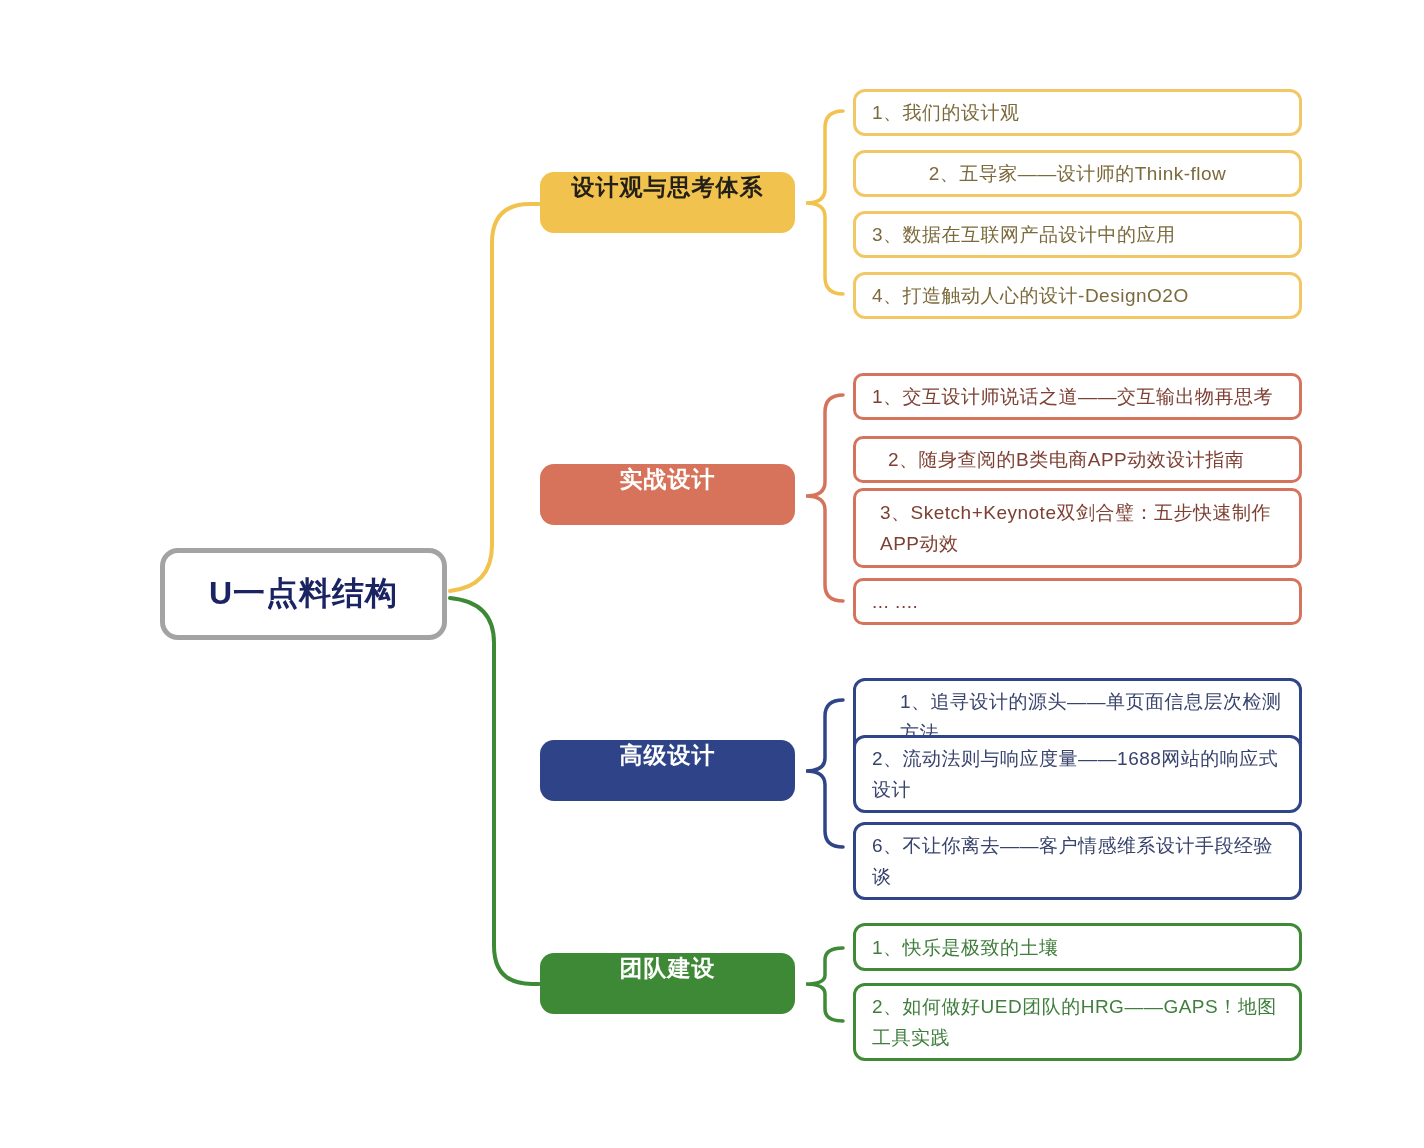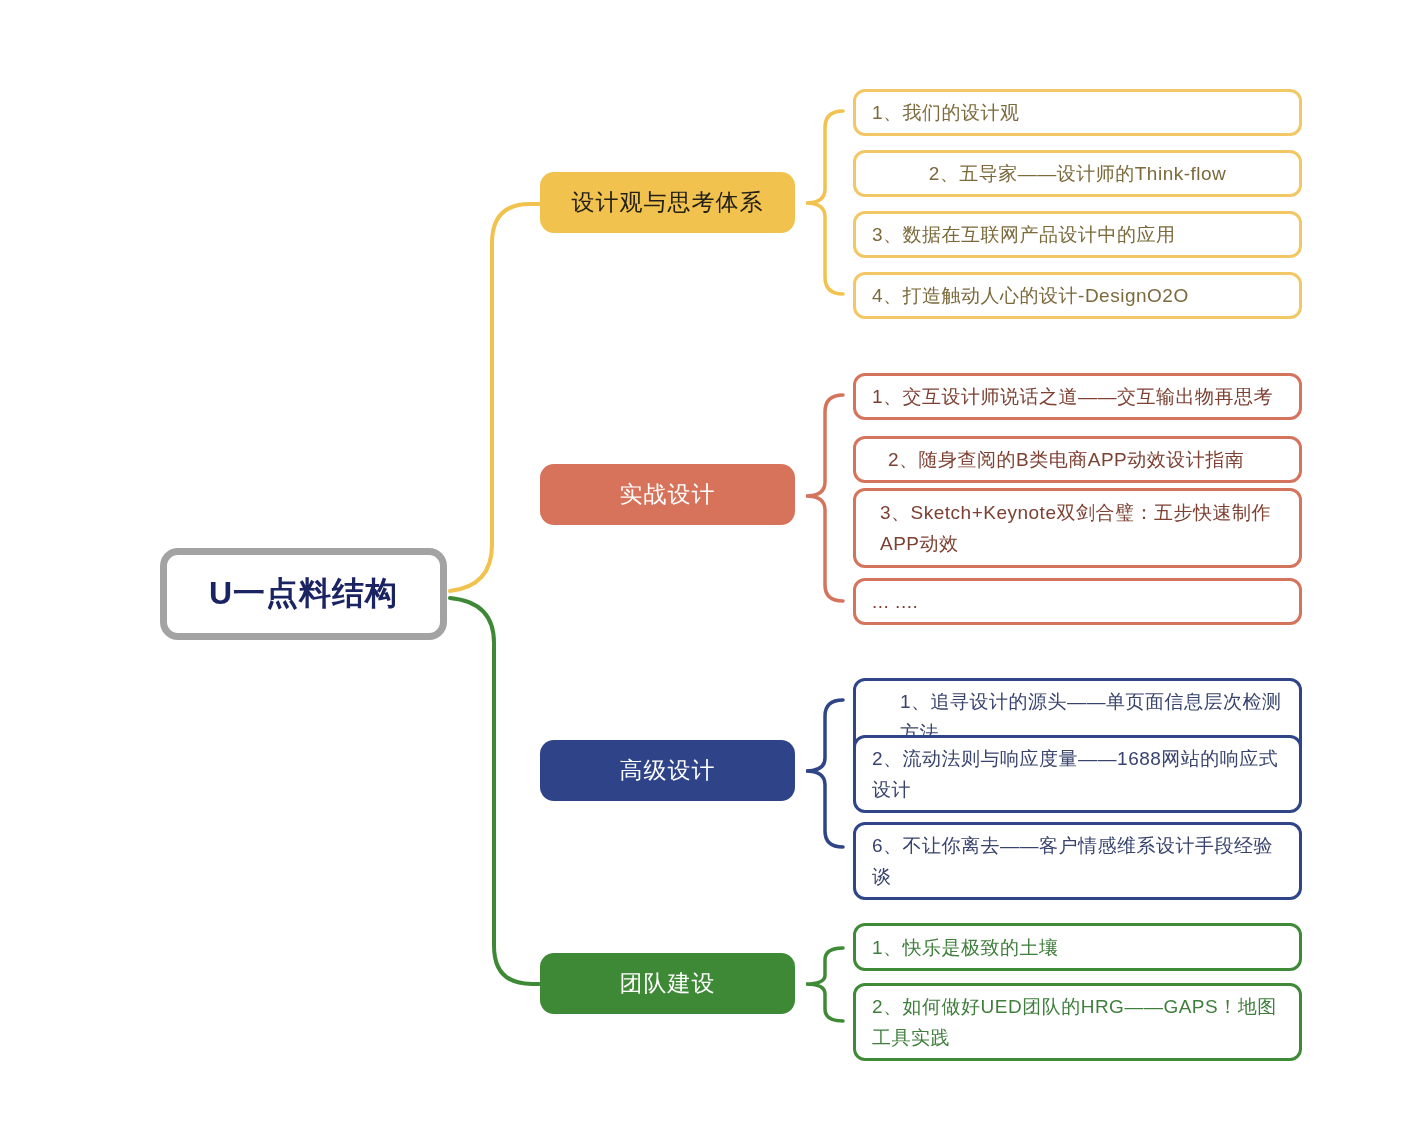--- a/index.html
+++ b/index.html
@@ -21,43 +21,43 @@
     width: 1424px;
     height: 1148px;
     pointer-events: none;
   }
   
   .root-node {
     position: absolute;
     left: 160px; top: 548px;
     width: 287px; height: 92px;
     box-sizing: border-box;
-    border: 7px solid #a3a3a3;
+    border: 5px solid #a3a3a3;
     border-radius: 18px;
     background: #ffffff;
     display: flex;
     align-items: center;
     justify-content: center;
     font-size: 32px;
     font-weight: bold;
     color: #1b2463;
     letter-spacing: 1px;
   }
   
   .branch {
     position: absolute;
     left: 540px;
     width: 255px; height: 61px;
     box-sizing: border-box;
     border-radius: 14px;
     display: flex;
-    align-items: center;
+    align-items: flex-start;
     justify-content: center;
     font-size: 23px;
-    font-weight: normal;
+    font-weight: bold;
     letter-spacing: 1px;
   }
   .branch.b-yellow { top: 172px; background: #f2c24e; color: #222018; }
   .branch.b-salmon { top: 464px; background: #d7735a; color: #ffffff; }
   .branch.b-blue   { top: 740px; background: #2e4388; color: #ffffff; }
   .branch.b-green  { top: 953px; background: #3e8935; color: #ffffff; }
   
   .child {
     position: absolute;
     left: 853px;
@@ -67,21 +67,21 @@
     border-radius: 12px;
     border: 3px solid;
     display: flex;
     align-items: center;
     padding: 5px 16px;
     font-size: 19px;
     line-height: 31px;
     letter-spacing: 0.5px;
   }
   .child.c-yellow { border-color: #f2c765; color: #7c6a3c; }
-  .child.c-salmon { border-color: #d5745c; color: #7d4033; }
+  .child.c-salmon { border-color: #d5745c; color: #7d4033; border-radius: 10px; }
   .child.c-blue   { border-color: #2f4587; color: #39446e; }
   .child.c-green  { border-color: #3f8a37; color: #3f7e3c; }
   
   .y1 { top:  89px; min-height: 46px; }
   .y2 { top: 150px; min-height: 46px; justify-content: center; }
   .y3 { top: 211px; min-height: 46px; }
   .y4 { top: 272px; min-height: 46px; }
   .s1 { top: 373px; min-height: 45px; }
   .s2 { top: 436px; min-height: 46px; padding-left: 32px; }
   .s3 { top: 488px; min-height: 80px; padding-left: 24px; }

